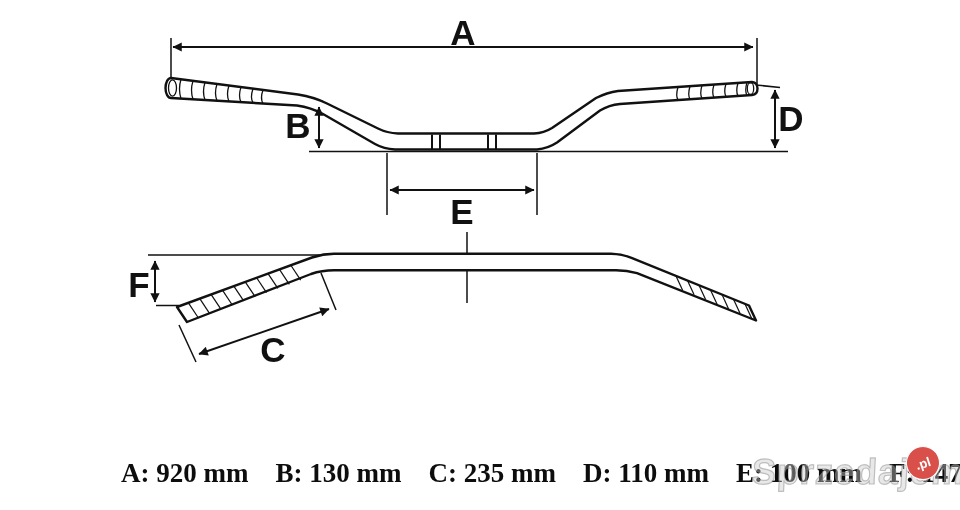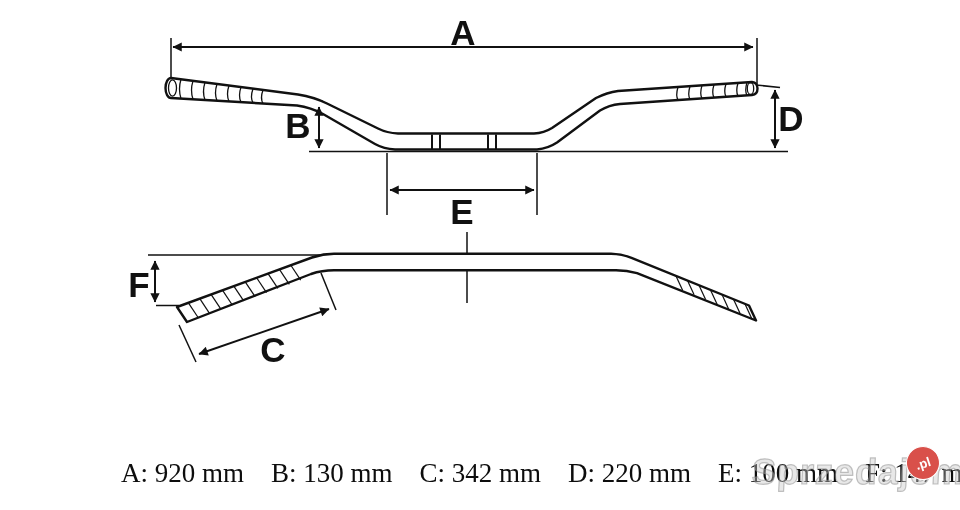--- a/index.html
+++ b/index.html
@@ -16,21 +16,21 @@
     fill:#111;
   }
   .dim-letter{font-size:35px;}
   
   .spec-row{
     position:absolute;left:0;top:458px;width:960px;height:40px;
     display:flex;align-items:flex-start;
     padding-left:121px;box-sizing:border-box;
     gap:27px;
     font-family:"Liberation Serif",serif;
-    font-weight:400;font-size:27px;color:#0d0d0d;
+    font-weight:700;font-size:27px;color:#0d0d0d;
     white-space:nowrap;
     z-index:2;
   }
   
   .watermark{
     position:absolute;left:750px;top:449px;width:210px;height:60px;
     z-index:3;pointer-events:none;
   }
   .watermark .wm-text{
     position:absolute;left:2px;top:2px;
@@ -172,22 +172,22 @@
       <text class="dim-letter" x="791" y="131" text-anchor="middle">D</text>
       <text class="dim-letter" x="462" y="224" text-anchor="middle">E</text>
       <text class="dim-letter" x="139" y="297" text-anchor="middle">F</text>
       <text class="dim-letter" x="273" y="362" text-anchor="middle">C</text>
     </g>
   </svg>
 
   <div class="spec-row">
     <span>A: 920 mm</span>
     <span>B: 130 mm</span>
-    <span>C: 342 mm</span>
-    <span>D: 220 mm</span>
+    <span>C: 235 mm</span>
+    <span>D: 110 mm</span>
     <span>E: 100 mm</span>
     <span>F: 147 mm</span>
   </div>
 
   <div class="watermark">
     <span class="wm-text">Sprzedajemy</span>
     <span class="wm-badge">.pl</span>
   </div>
 
 </div>

